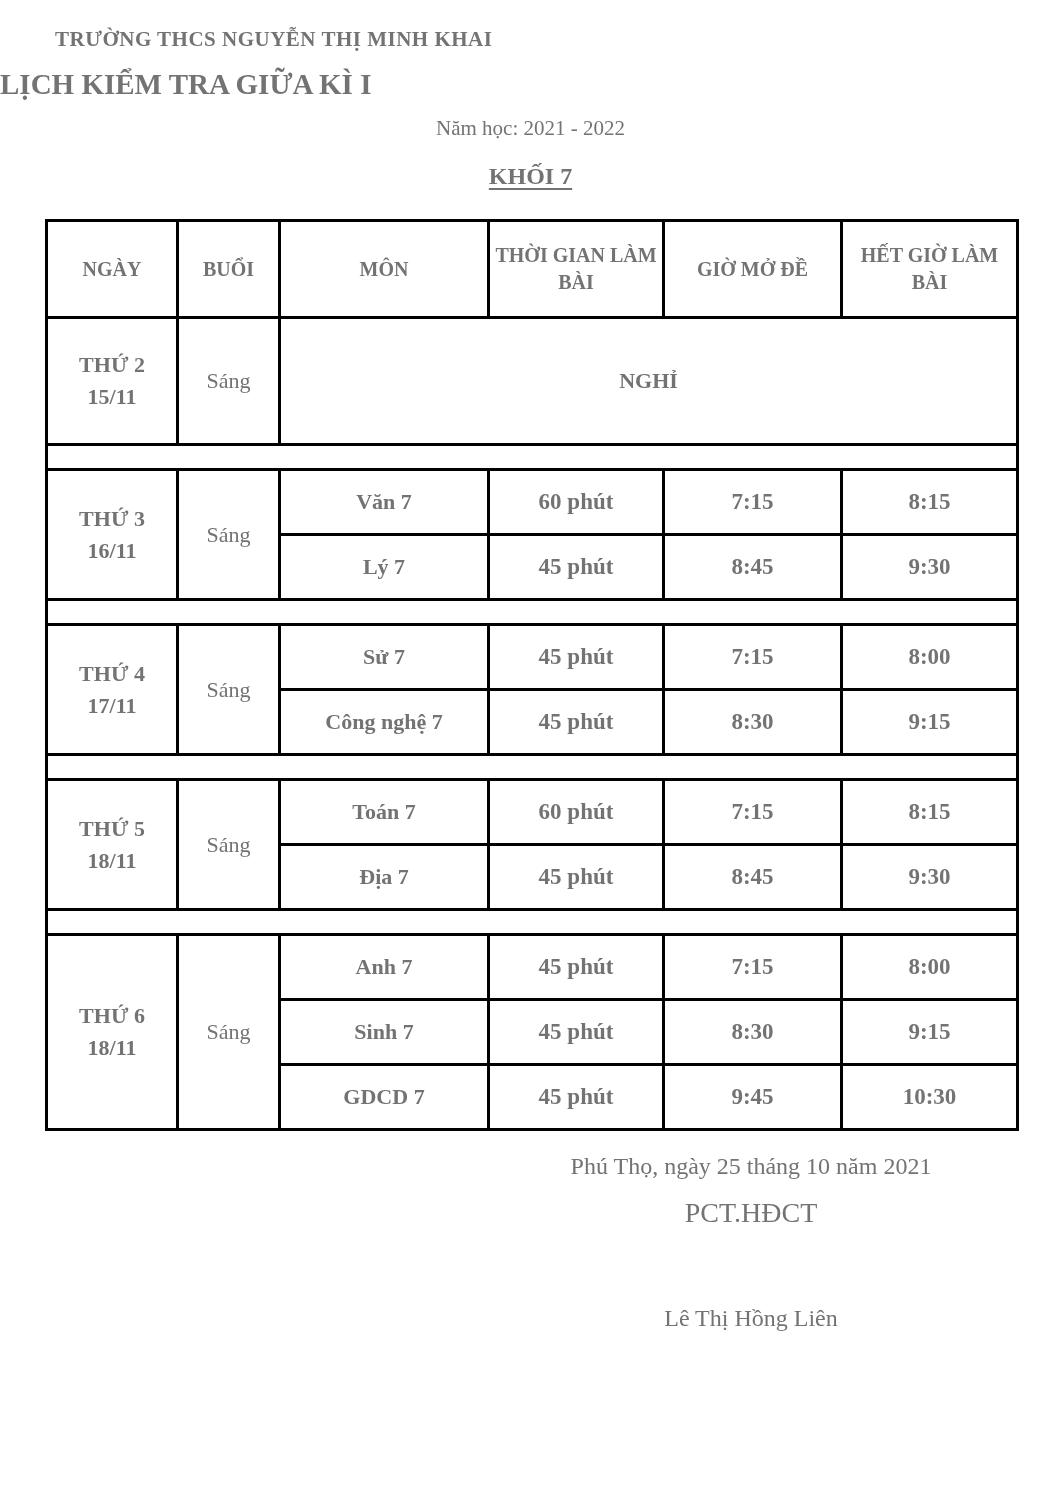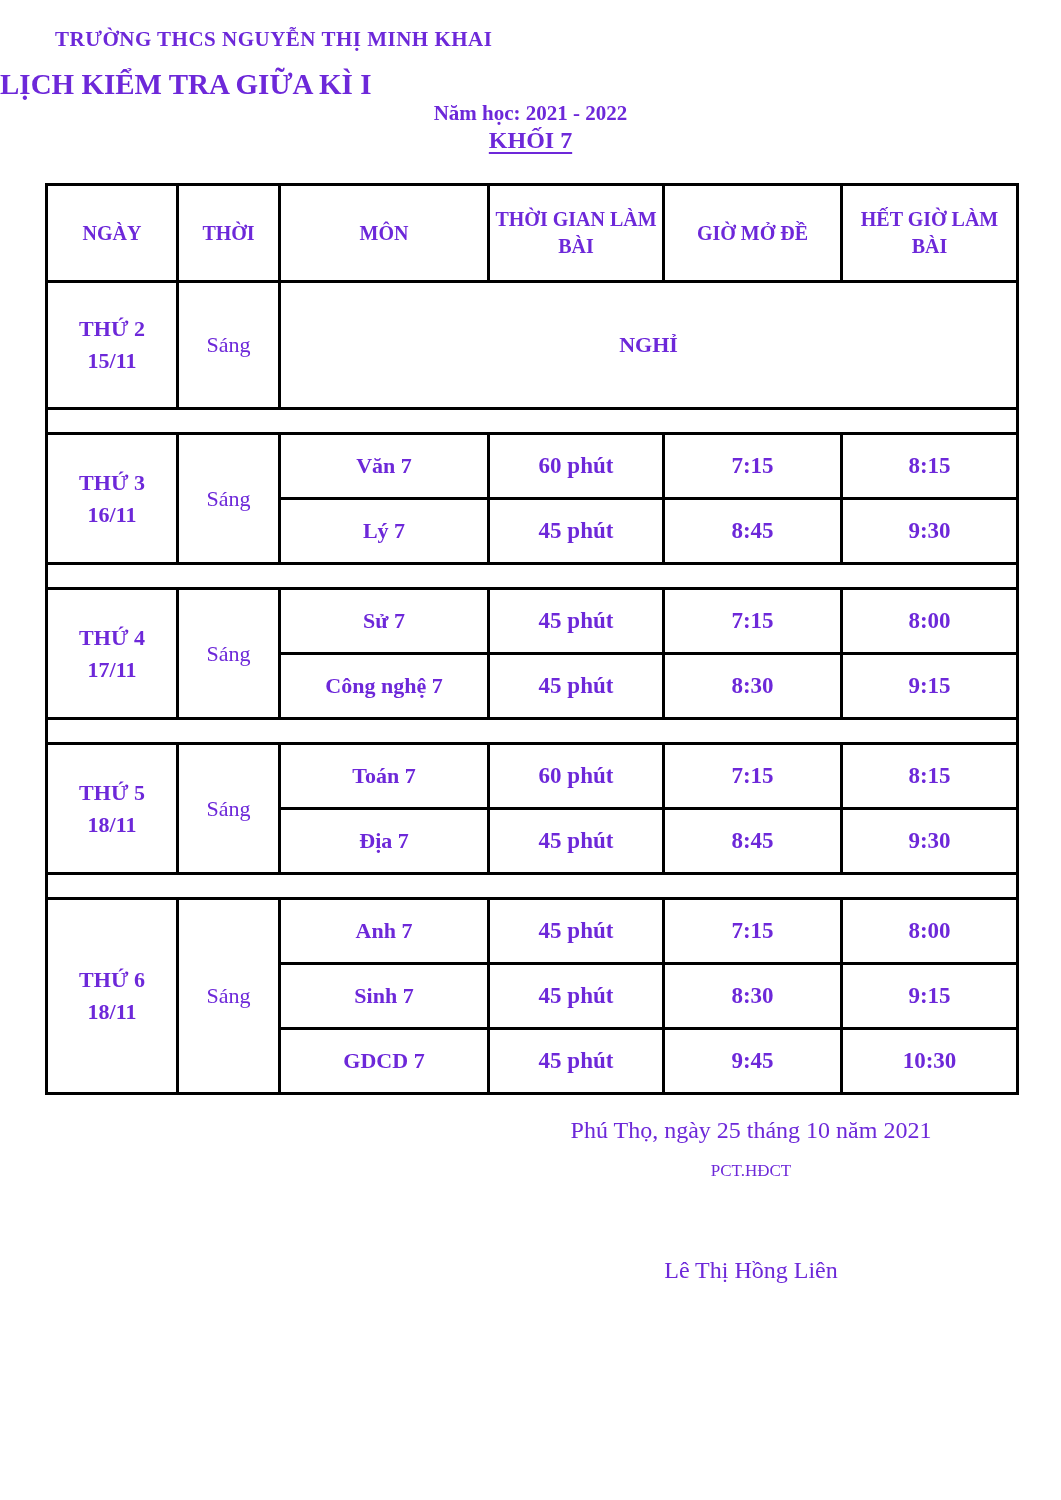--- a/index.html
+++ b/index.html
@@ -5,49 +5,49 @@
   html, body {
     margin: 0;
     padding: 0;
     background: #ffffff;
   }
   .page {
     position: relative;
     width: 1061px;
     height: 1500px;
     background: #ffffff;
-    color: #6d28d9;
+    color: #737373;
     font-family: "Liberation Serif", "DejaVu Serif", serif;
     overflow: hidden;
   }
   
   .doc-header { padding-top: 27px; }
   .school-name {
     margin-left: 55px;
     font-size: 21px;
     font-weight: bold;
     letter-spacing: 0.5px;
   }
   .doc-title {
     text-align: left;
     font-size: 29px;
     font-weight: bold;
     margin-top: 16px;
   }
   .doc-year {
     text-align: center;
     font-size: 21px;
-    font-weight: bold;
-    margin-top: 0;
+    font-weight: normal;
+    margin-top: 15px;
   }
   .doc-grade {
     text-align: center;
     font-size: 24px;
     font-weight: bold;
-    margin-top: 1px;
+    margin-top: 22px;
     text-decoration: underline;
     text-underline-offset: 4px;
   }
   
   table.schedule {
     border-collapse: collapse;
     table-layout: fixed;
     margin: 29px 0 0 45px;
     width: 971px;
   }
@@ -78,21 +78,21 @@
     font-weight: bold;
   }
   .sign-block {
     margin-left: auto;
     margin-right: 45px;
     margin-top: 22px;
     width: 530px;
     text-align: center;
   }
   .place-date { font-size: 24px; }
-  .signer-title { font-size: 17px; margin-top: 17px; }
+  .signer-title { font-size: 28px; margin-top: 17px; }
   .signer-name { font-size: 24px; margin-top: 76px; }
 </style>
 </head>
 <body>
 
 <div class="page">
 
   <div class="doc-header">
     <div class="school-name">TRƯỜNG THCS NGUYỄN THỊ MINH KHAI</div>
     <div class="doc-title">LỊCH KIỂM TRA GIỮA KÌ I</div>
@@ -105,21 +105,21 @@
         <col style="width: 131px;">
         <col style="width: 102px;">
         <col style="width: 209px;">
         <col style="width: 175px;">
         <col style="width: 178px;">
         <col style="width: 176px;">
       </colgroup>
     <thead>
       <tr id="head-row">
           <th class="col-h">NGÀY</th>
-          <th class="col-h">THỜI</th>
+          <th class="col-h">BUỔI</th>
           <th class="col-h">MÔN</th>
           <th class="col-h">THỜI GIAN LÀM BÀI</th>
           <th class="col-h">GIỜ MỞ ĐỀ</th>
           <th class="col-h">HẾT GIỜ LÀM BÀI</th>
         </tr>
     </thead>
     <tbody id="schedule-body">
         <tr class="day-row">
           <td class="day-cell" rowspan="1" style="height: 124px;">
             <div>THỨ 2</div>

